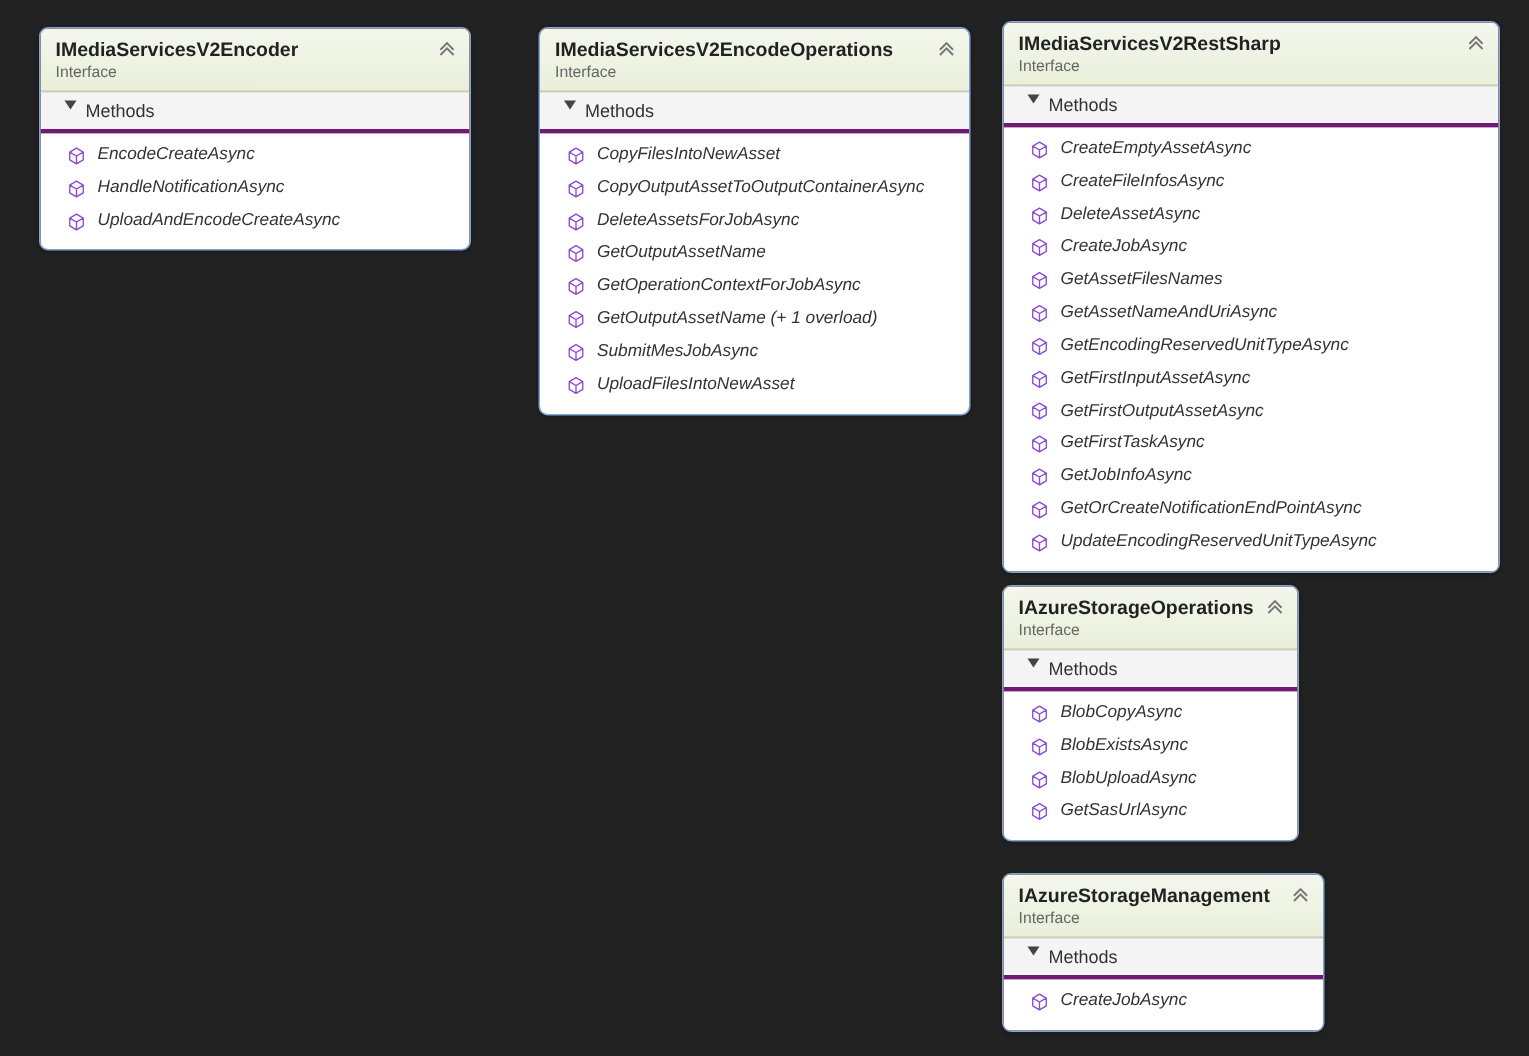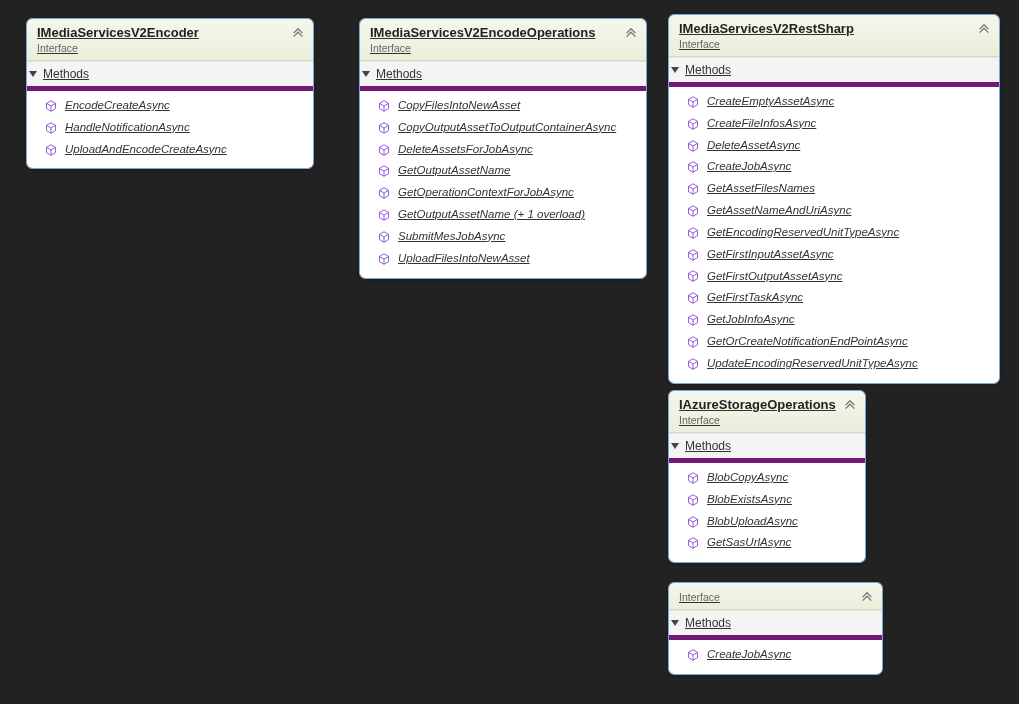--- a/index.html
+++ b/index.html
@@ -14,21 +14,20 @@
     position: relative;
     overflow: hidden;
   }
   .card {
     position: absolute;
     background: #7f1d1d;
     border: 1px solid #7aa7d8;
     border-radius: 6px;
     box-shadow: 0 1px 3px rgba(0,0,0,0.25);
     overflow: hidden;
-    text-decoration: underline;
   }
   .card-header {
     background: linear-gradient(#f4f7ec, #e9efda);
     padding: 6px 10px 6px 10px;
     border-bottom: 1px solid #d4dcc2;
     position: relative;
   }
   .card-header .title {
     font-weight: 600;
     font-size: 13px;
@@ -44,25 +43,24 @@
     right: 8px;
     top: 8px;
     width: 14px;
     height: 14px;
     cursor: pointer;
     color: #777;
   }
   .collapse-icon svg { width: 14px; height: 14px; display:block; }
   .section-header {
     display: flex;
-    align-items: center;
     gap: 6px;
-    padding: 5px 2px;
+    padding: 5px 16px;
     background: #f4f4f4;
-    border-bottom: 5px solid #701a75;
+    border-bottom: 3px solid #701a75;
     border-top: 1px solid #e3e3e3;
     font-size: 12px;
     color: #333;
     cursor: pointer;
   }
   .section-header .tri {
     width: 0; height: 0;
     border-left: 4px solid transparent;
     border-right: 4px solid transparent;
     border-top: 6px solid #444;
@@ -387,20 +385,21 @@
             <path d="M8 1 L14 4.5 L14 11.5 L8 15 L2 11.5 L2 4.5 Z M2 4.5 L8 8 L14 4.5 M8 8 L8 15" fill="none" stroke="currentColor" stroke-width="1.2" stroke-linejoin="round"></path>
           </svg>
         </span>
         <span>GetSasUrlAsync</span>
       </div>
     </div>
 </div>
 
 <div class="card" style="left:668px; top:582px; width:215px;">
   <div class="card-header">
+    <div class="title">IAzureStorageManagement</div>
     <div class="stereotype">Interface</div>
     <span class="collapse-icon">
       <svg viewBox="0 0 16 16">
           <path d="M3 11 L8 6 L13 11" fill="none" stroke="currentColor" stroke-width="1.5"></path>
           <path d="M3 7 L8 2 L13 7" fill="none" stroke="currentColor" stroke-width="1.5"></path>
         </svg>
     </span>
   </div>
   <div class="section-header">
     <span class="tri"></span>

